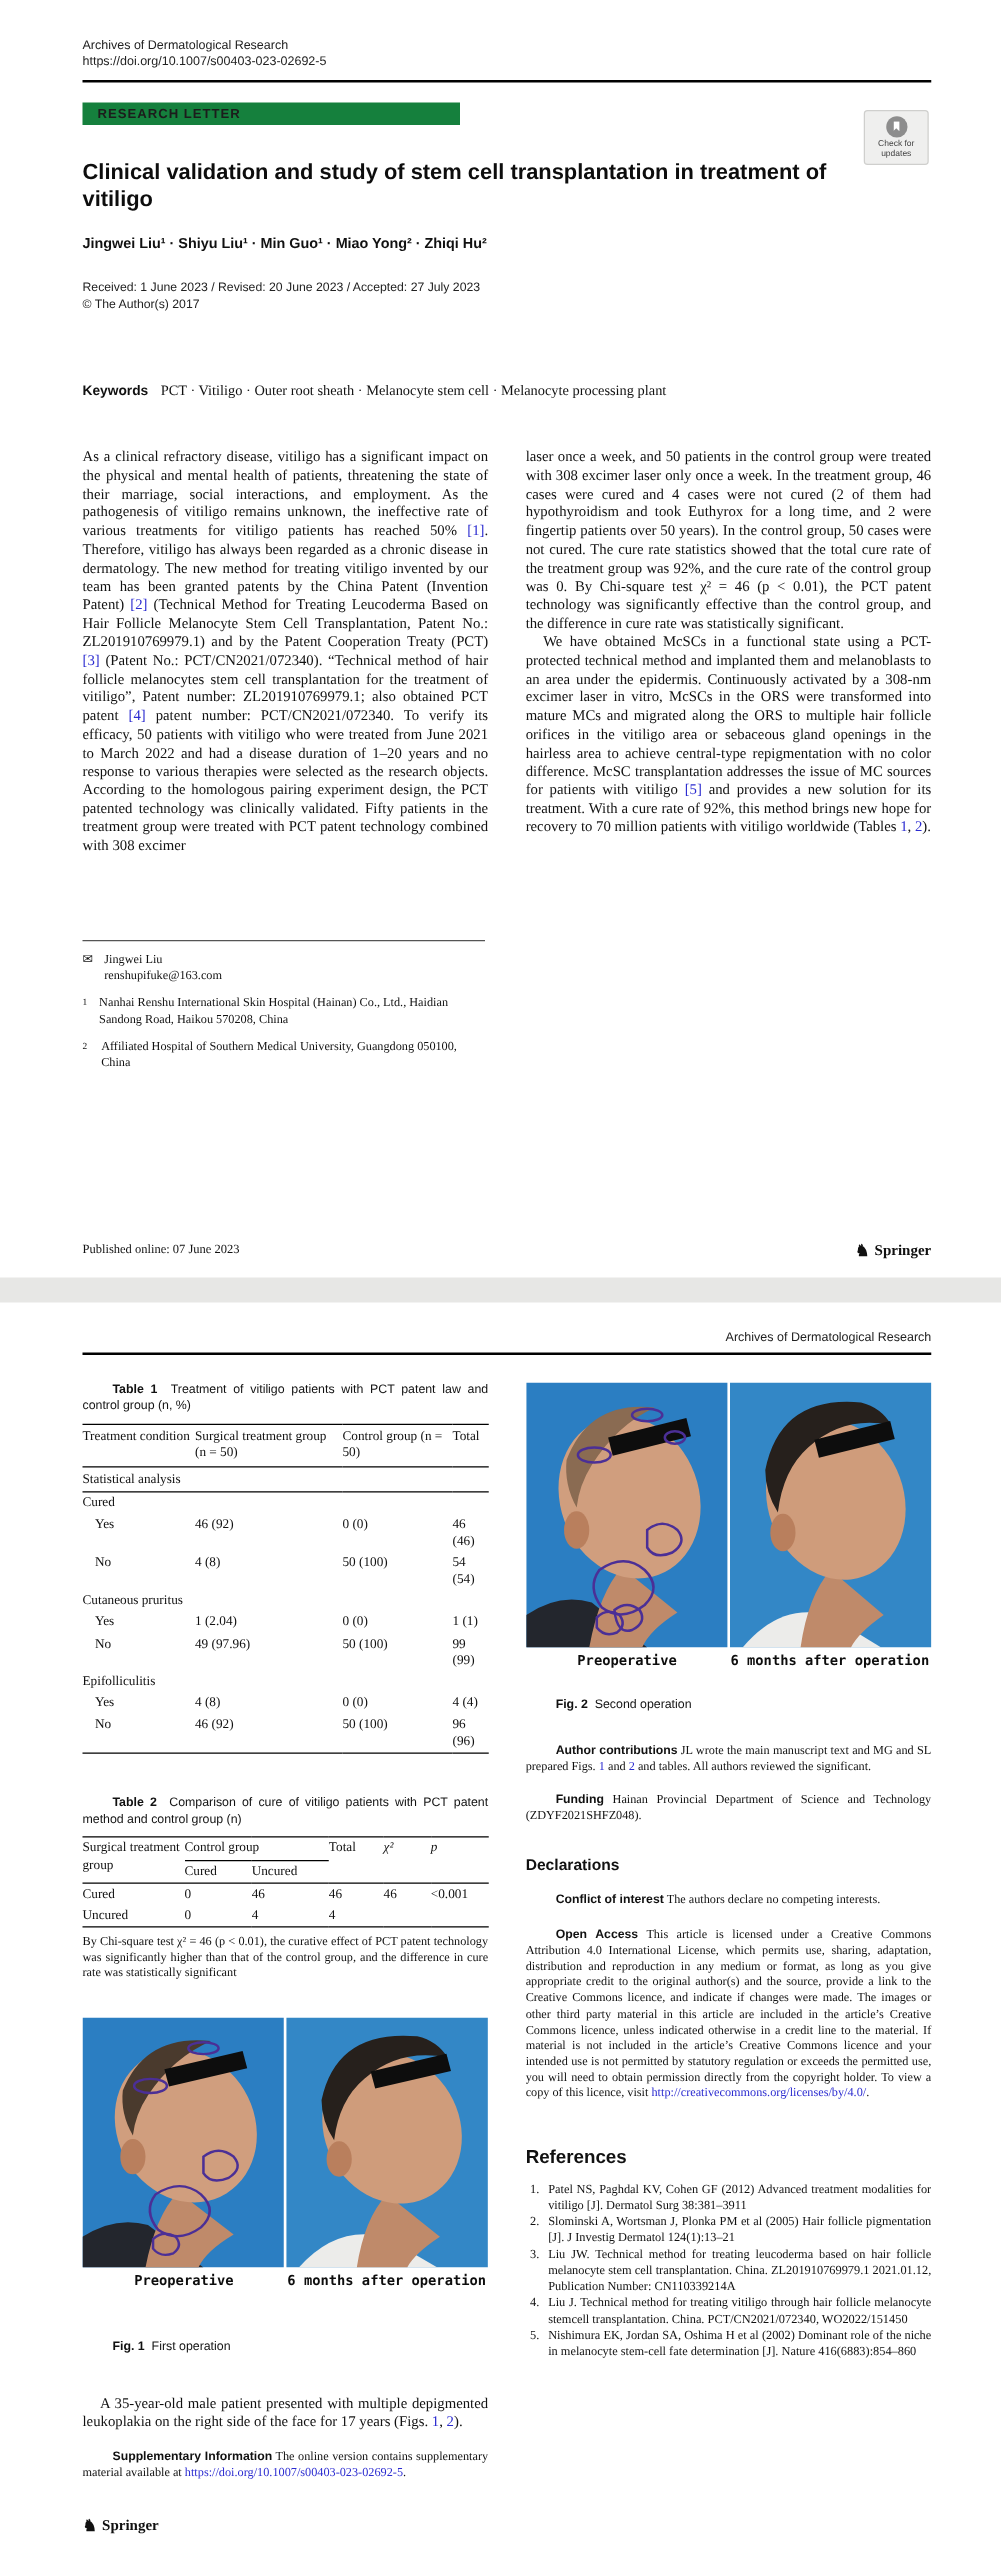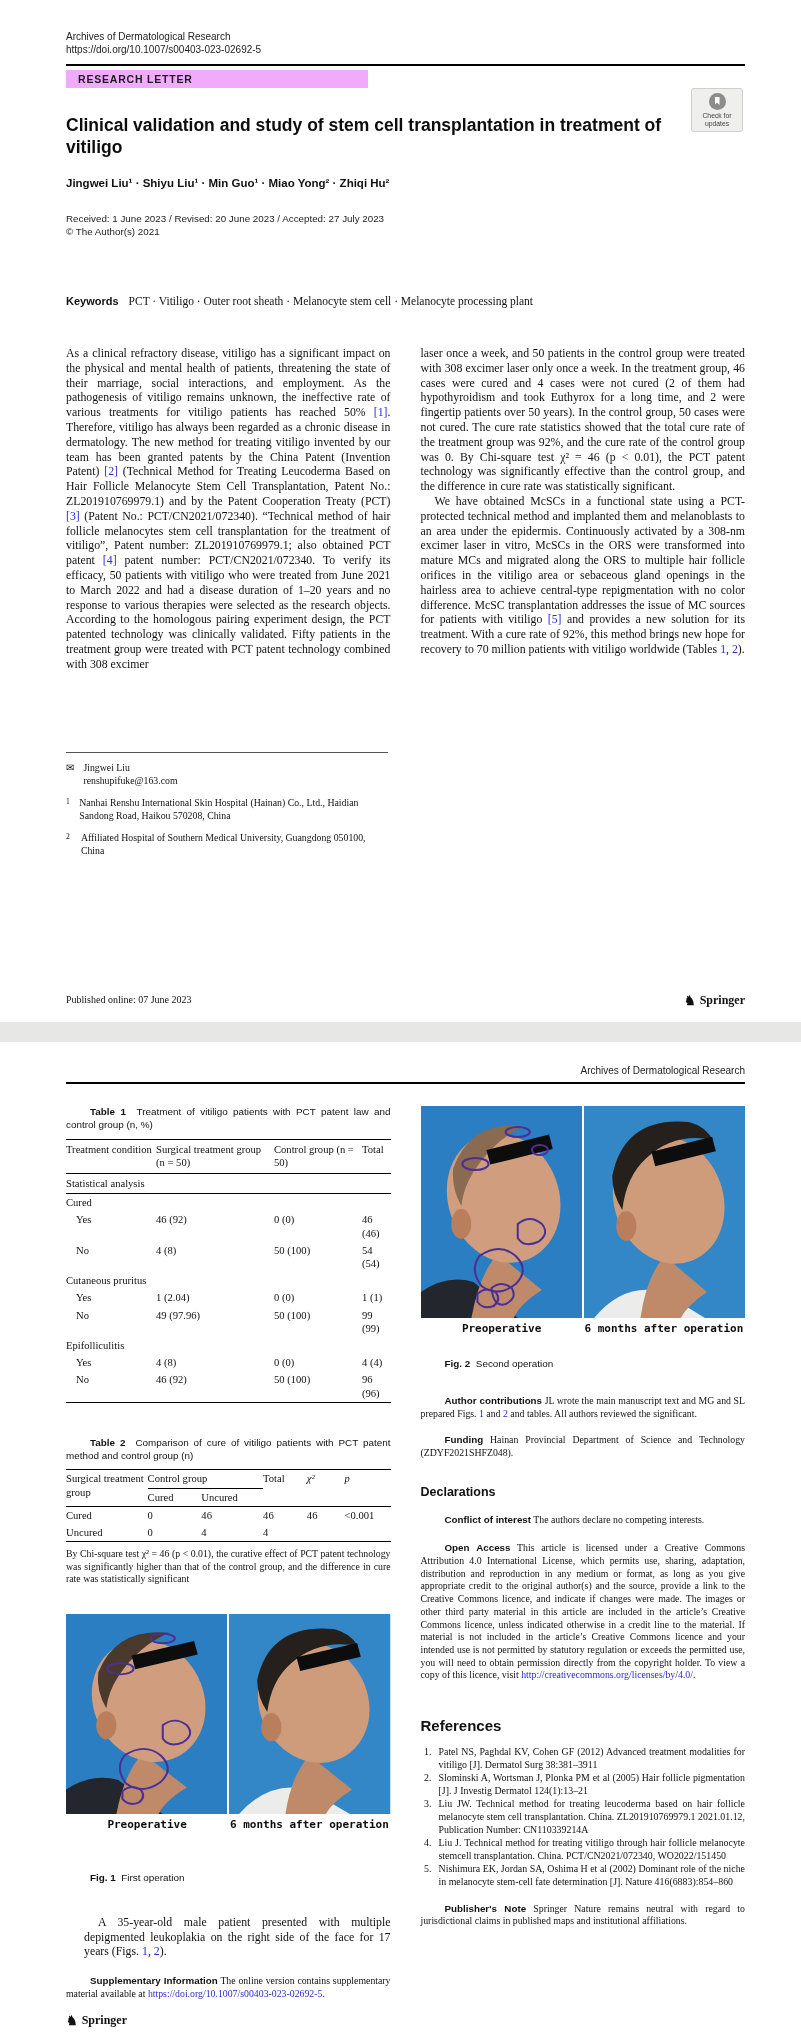--- a/index.html
+++ b/index.html
@@ -4,21 +4,21 @@
 <style>
   html,body{margin:0;padding:0;}
   body{width:801px;height:2042px;background:#e7e7e5;font-family:"Liberation Serif",serif;color:#111;}
   .page{background:#ffffff;box-sizing:border-box;position:relative;overflow:hidden;}
   .page1{height:1022px;padding:30px 56px 0 66px;}
   .page2{height:1000px;margin-top:20px;padding:22px 56px 0 66px;}
 
   
   .jname,.jdoi{font:10px/13px "Liberation Sans",sans-serif;color:#222;}
   .toprule{margin-top:8px;border-bottom:2px solid #000;}
-  .banner{margin-top:4px;background:#f0abfc;color:#1c1c1c;display:inline-block;
+  .banner{margin-top:16px;background:#15803d;color:#1c1c1c;display:inline-block;
           font:bold 10.5px/18px "Liberation Sans",sans-serif;letter-spacing:.8px;
           padding:0 12px;width:278px;}
   .badge{position:absolute;top:88px;right:58px;width:46px;background:#efefee;border:1px solid #cfcfcd;
          border-radius:3px;text-align:center;padding:4px 2px 3px;}
   .badge-circle{width:17px;height:17px;border-radius:50%;background:#8d8d8d;margin:0 auto 2px;position:relative;}
   .badge-bm{position:absolute;left:6px;top:4px;width:5px;height:8px;background:#fff;
             clip-path:polygon(0 0,100% 0,100% 100%,50% 70%,0 100%);}
   .badge-text{font:6.8px/8px "Liberation Sans",sans-serif;color:#444;}
   .title{font:bold 17.5px/22px "Liberation Sans",sans-serif;color:#0d0d0d;margin:26px 0 0;max-width:640px;}
   .authors{margin-top:18px;font:bold 11.5px/14px "Liberation Sans",sans-serif;color:#111;}
@@ -72,21 +72,21 @@
   .figimgs{display:flex;gap:2px;background:#fff;}
   .figimgs.h200{height:200px;}
   .figimgs.h212{height:212px;}
   .photo{width:calc(50% - 1px);height:100%;display:block;}
   .figlabels{display:flex;font:bold 11px/16px "DejaVu Sans Mono",monospace;color:#0d0d0d;padding:3px 0 1px;}
   .figlabels span{width:50%;text-align:center;white-space:nowrap;}
   .figcap{font:9.9px/12.8px "Liberation Sans",sans-serif;margin-top:38px;}
   .figcap.tight{margin-top:20px;}
 
   .smallp{font:9.8px/12.7px "Liberation Serif",serif;text-align:justify;}
-  .patient-p{margin-top:30px;text-indent:14px;font:11.8px/14.8px "Liberation Serif",serif;text-align:justify;margin-left:18px;}
+  .patient-p{margin-top:30px;text-indent:14px;font:11.8px/14.8px "Liberation Serif",serif;text-align:justify;}
   .supp{margin-top:16px;}
   .sec-h{font:bold 12.5px/16px "Liberation Sans",sans-serif;margin-top:24px;}
   .refs-h{font:bold 15px/20px "Liberation Sans",sans-serif;margin-top:34px;}
   .mt14{margin-top:14px;}
   .mt16{margin-top:16px;}
   .mt24{margin-top:24px;}
   .ref{display:flex;margin-top:1px;font:9.9px/12.6px "Liberation Serif",serif;}
   .ref-num{width:11px;flex:none;text-align:right;margin-right:7px;}
   .ref-text{flex:1;text-align:justify;}
   .reflist{margin-top:10px;}
@@ -108,21 +108,21 @@
         </div>
       <div class="badge-text">
         <div>Check for</div>
         <div>updates</div>
       </div>
     </div>
 
     <h1 class="title">Clinical validation and study of stem cell transplantation in treatment of vitiligo</h1>
     <div class="authors">Jingwei Liu¹ · Shiyu Liu¹ · Min Guo¹ · Miao Yong² · Zhiqi Hu²</div>
     <div class="meta first">Received: 1 June 2023 / Revised: 20 June 2023 / Accepted: 27 July 2023</div>
-    <div class="meta">© The Author(s) 2021</div>
+    <div class="meta">© The Author(s) 2017</div>
 
     <div class="keywords">
       <span class="kw-label">Keywords</span><span>PCT · Vitiligo · Outer root sheath · Melanocyte stem cell · Melanocyte processing plant</span>
     </div>
 
     <div class="cols">
       <div class="col">
         <p class="body-p"><span>As a clinical refractory disease, vitiligo has a significant impact on the physical and mental health of patients, threatening the state of their marriage, social interactions, and employment. As the pathogenesis of vitiligo remains unknown, the ineffective rate of various treatments for vitiligo patients has reached 50% </span><span class="lnk">[1]</span><span>. Therefore, vitiligo has always been regarded as a chronic disease in dermatology. The new method for treating vitiligo invented by our team has been granted patents by the China Patent (Invention Patent) </span><span class="lnk">[2]</span><span> (Technical Method for Treating Leucoderma Based on Hair Follicle Melanocyte Stem Cell Transplantation, Patent No.: ZL201910769979.1) and by the Patent Cooperation Treaty (PCT) </span><span class="lnk">[3]</span><span> (Patent No.: PCT/CN2021/072340). “Technical method of hair follicle melanocytes stem cell transplantation for the treatment of vitiligo”, Patent number: ZL201910769979.1; also obtained PCT patent </span><span class="lnk">[4]</span><span> patent number: PCT/CN2021/072340. To verify its efficacy, 50 patients with vitiligo who were treated from June 2021 to March 2022 and had a disease duration of 1–20 years and no response to various therapies were selected as the research objects. According to the homologous pairing experiment design, the PCT patented technology was clinically validated. Fifty patients in the treatment group were treated with PCT patent technology combined with 308 excimer</span></p>
       </div>
       <div class="col">
@@ -406,23 +406,20 @@
           <div class="ref">
               <span class="ref-num">4.</span>
               <span class="ref-text">Liu J. Technical method for treating vitiligo through hair follicle melanocyte stemcell transplantation. China. PCT/CN2021/072340, WO2022/151450</span>
             </div>
           <div class="ref">
               <span class="ref-num">5.</span>
               <span class="ref-text">Nishimura EK, Jordan SA, Oshima H et al (2002) Dominant role of the niche in melanocyte stem-cell fate determination [J]. Nature 416(6883):854–860</span>
             </div>
         </div>
 
-        <div class="smallp mt14">
-          <span class="b-label">Publisher's Note</span><span>  Springer Nature remains neutral with regard to jurisdictional claims in published maps and institutional affiliations.</span>
-        </div>
       </div>
     </div>
 
     <div class="springer springer-left">
       <span class="knight">♞</span>
       <span>Springer</span>
     </div>
   </div>
 </div>
 

